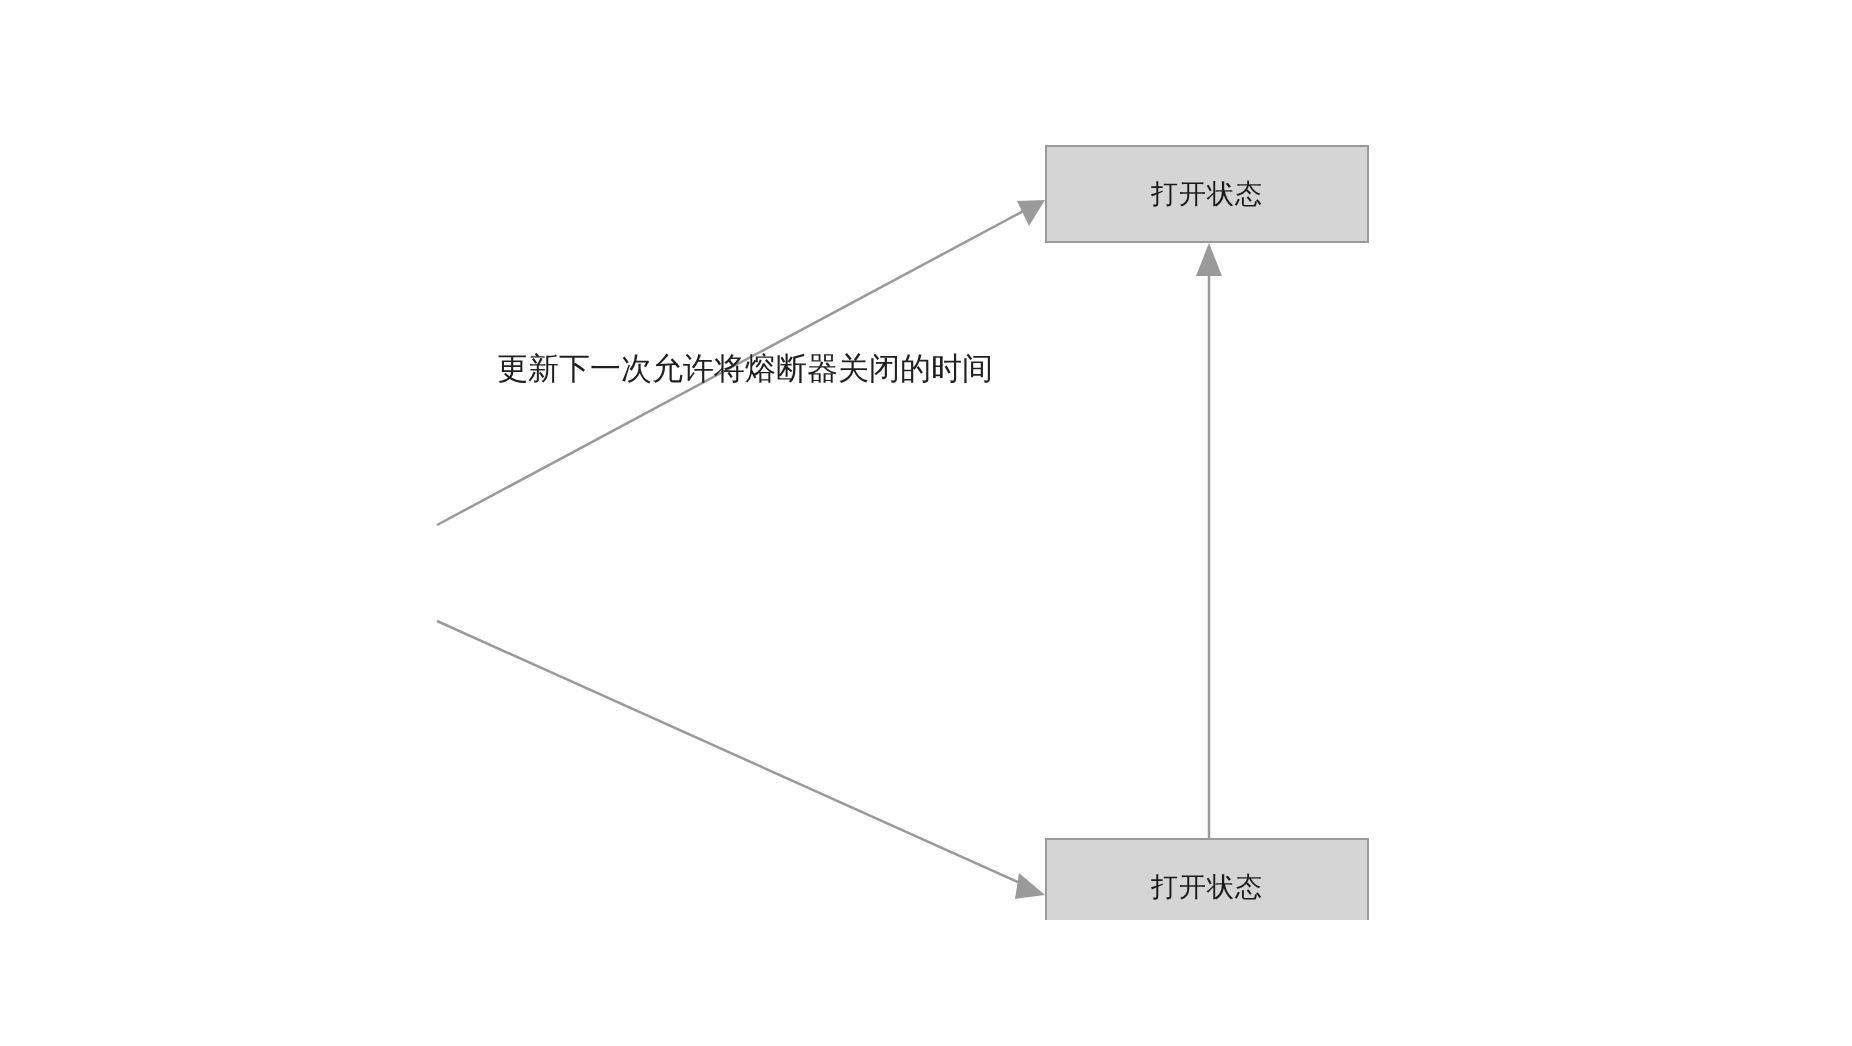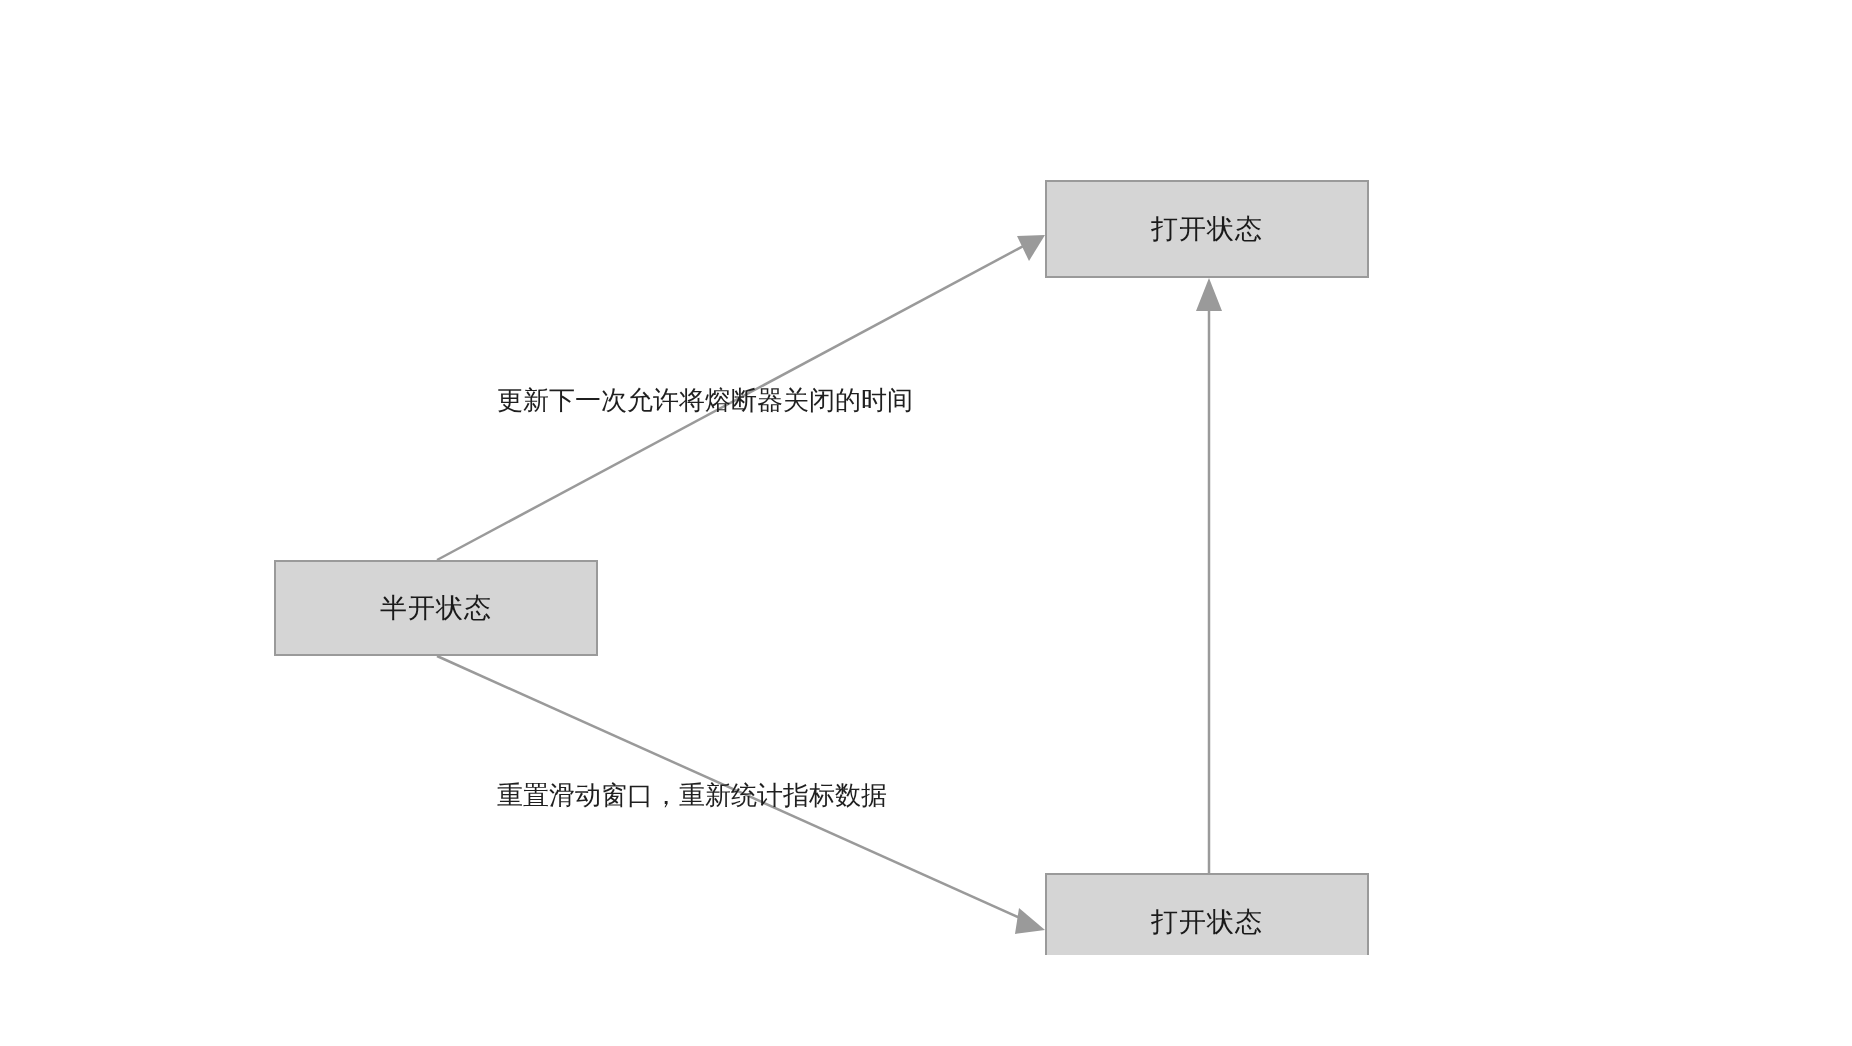--- a/index.html
+++ b/index.html
@@ -10,21 +10,20 @@
   }
   body {
     font-family: "Liberation Sans", "DejaVu Sans", sans-serif;
   }
   #canvas {
     position: relative;
     width: 1852px;
     height: 920px;
     background: #ffffff;
     overflow: hidden;
-    margin-top: 35px;
   }
   #edges {
     position: absolute;
     left: 0;
     top: 0;
     width: 1852px;
     height: 1046px;
   }
   .node {
     position: absolute;
@@ -35,21 +34,21 @@
     align-items: center;
     justify-content: center;
     color: #1a1a1a;
     font-size: 27px;
     letter-spacing: 1px;
     white-space: nowrap;
   }
   .edge-label {
     position: absolute;
     color: #1f1f1f;
-    font-size: 26px;
+    font-size: 31px;
     white-space: nowrap;
     line-height: 1.2;
     background: transparent;
   }
 </style>
 </head>
 <body>
 
 <div id="canvas">
 
@@ -68,26 +67,22 @@
     <g>
       <line x1="437" y1="621" x2="1029" y2="887" stroke="#9a9a9a" stroke-width="2.5"></line>
       <polygon points="1045,895 1019,873 1015,899" fill="#9a9a9a"></polygon>
     </g>
   </svg>
 
   <div class="node" style="left:1045px; top:145px; width:324px; height:98px;">
     <span>打开状态</span>
   </div>
 
-  <div class="node" style="left:274px; top:525px; width:324px; height:96px;">
-    <span>半开状态</span>
-  </div>
 
   <div class="node" style="left:1045px; top:838px; width:324px; height:98px;">
     <span>打开状态</span>
   </div>
 
   <div class="edge-label" style="left:497px; top:350px;">更新下一次允许将熔断器关闭的时间</div>
 
 
-  <div class="edge-label" style="left:497px; top:745px;">重置滑动窗口，重新统计指标数据</div>
 
 </div>
 
 </body></html>

